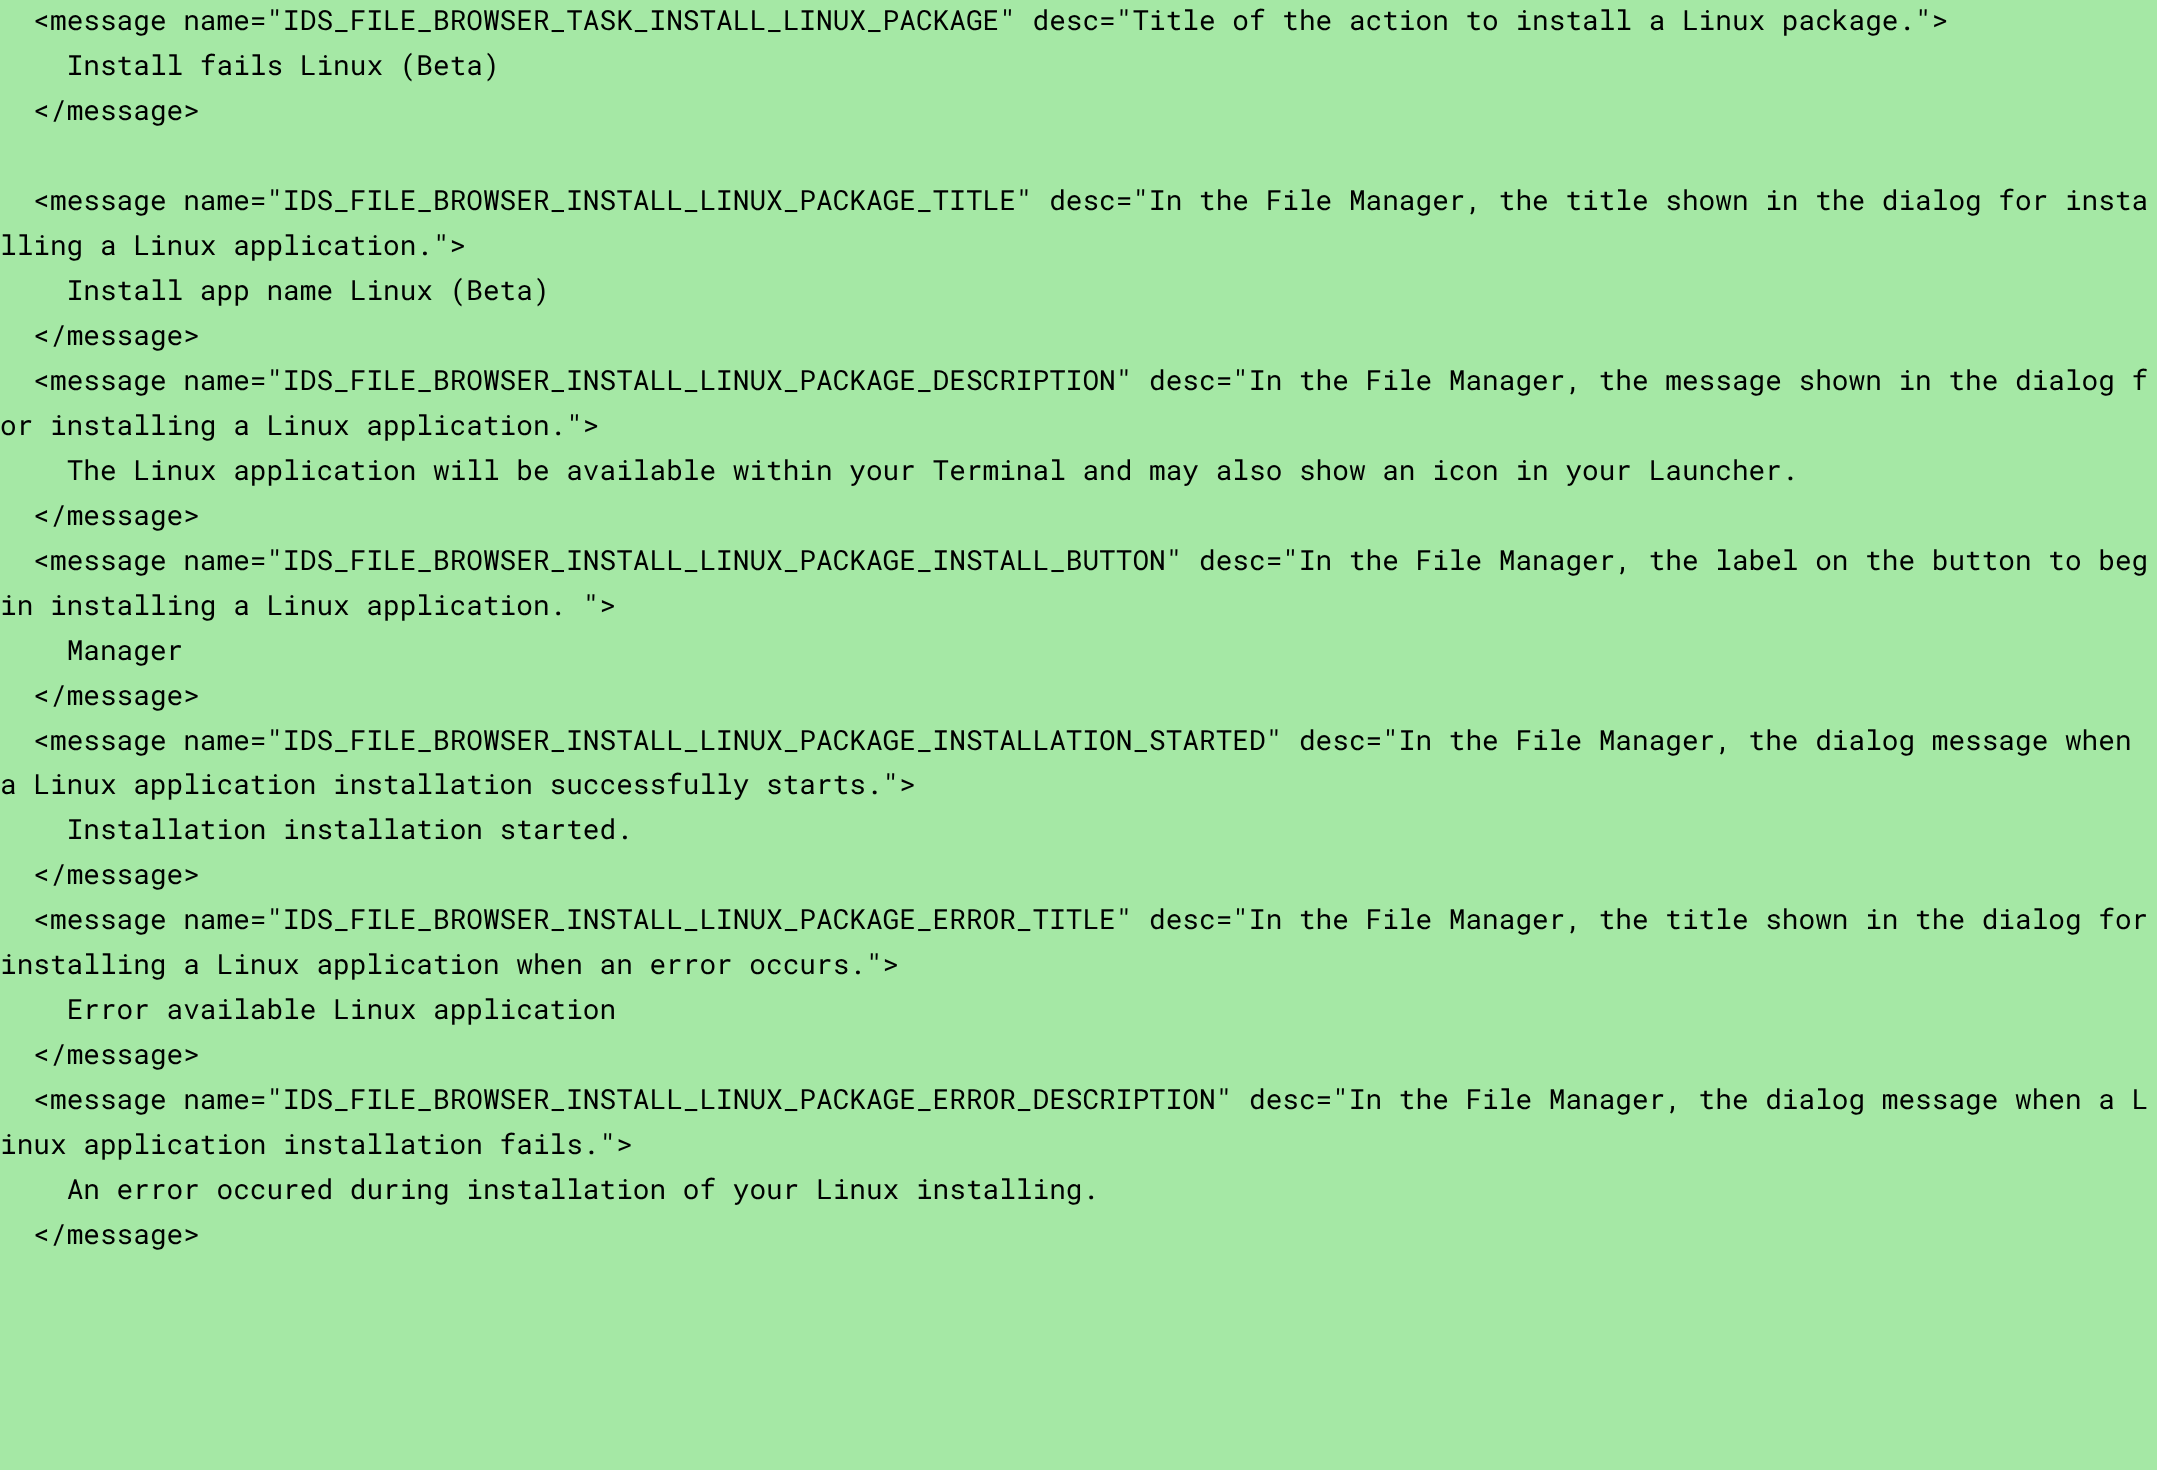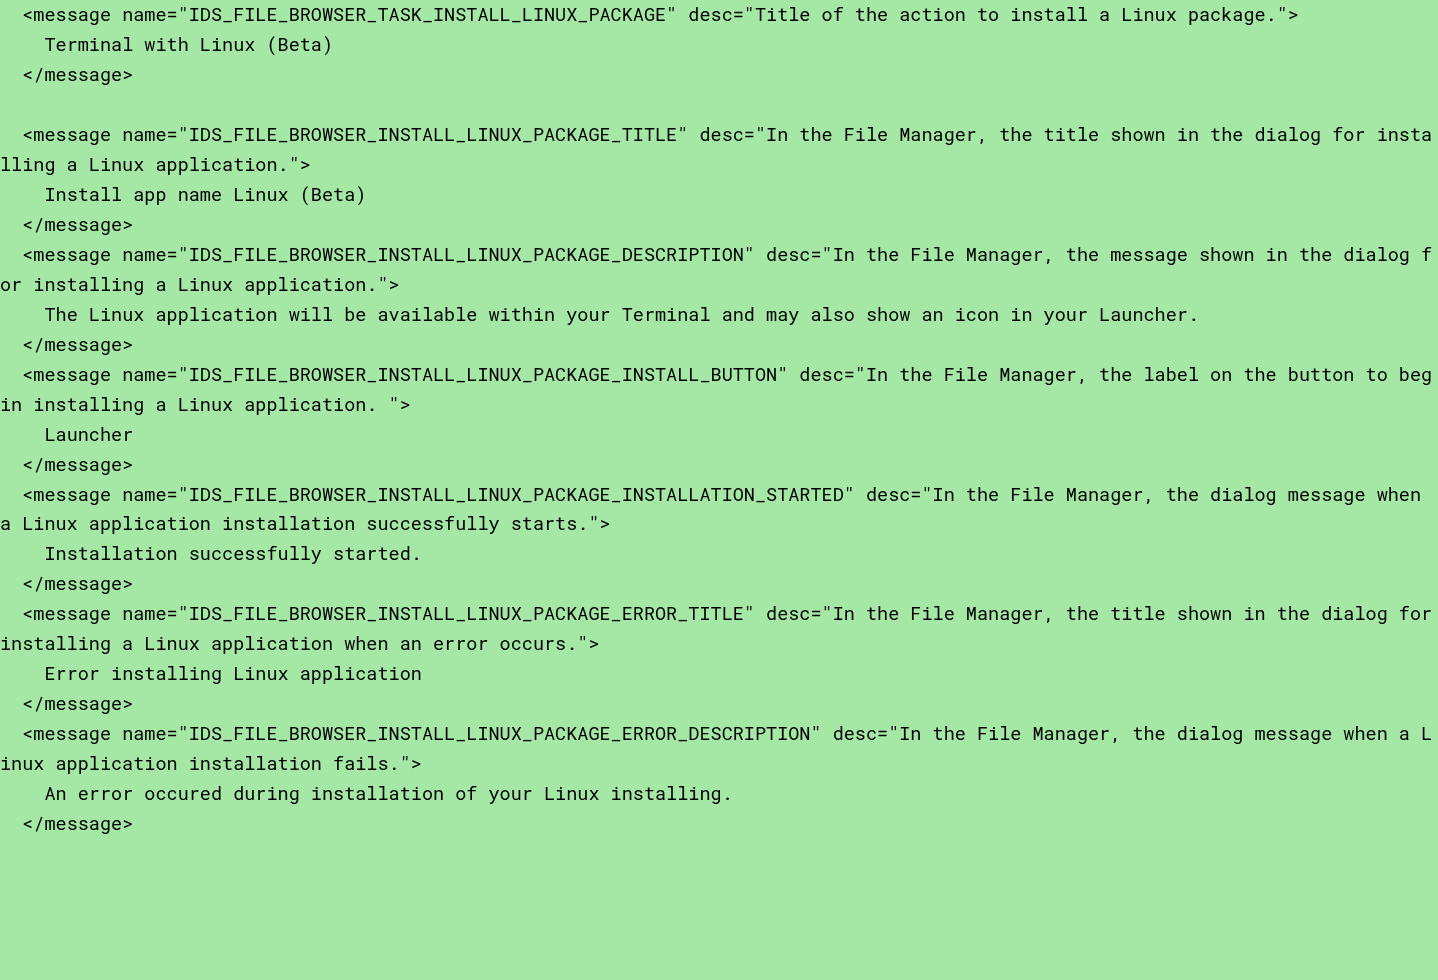--- a/index.html
+++ b/index.html
@@ -20,33 +20,33 @@
     white-space: pre-wrap;
     word-break: break-all;
     font-family: inherit;
     font-size: inherit;
   }
 </style>
 </head>
 <body>
 
 <pre><span>  &lt;message name="IDS_FILE_BROWSER_TASK_INSTALL_LINUX_PACKAGE" desc="Title of the action to install a Linux package."&gt;</span>
-<span>    Terminal with Linux (Beta)</span>
+<span>    Install fails Linux (Beta)</span>
 <span>  &lt;/message&gt;</span>
 
 <span>  &lt;message name="IDS_FILE_BROWSER_INSTALL_LINUX_PACKAGE_TITLE" desc="In the File Manager, the title shown in the dialog for installing a Linux application."&gt;</span>
 <span>    Install app name Linux (Beta)</span>
 <span>  &lt;/message&gt;</span>
 <span>  &lt;message name="IDS_FILE_BROWSER_INSTALL_LINUX_PACKAGE_DESCRIPTION" desc="In the File Manager, the message shown in the dialog for installing a Linux application."&gt;</span>
 <span>    The Linux application will be available within your Terminal and may also show an icon in your Launcher.</span>
 <span>  &lt;/message&gt;</span>
 <span>  &lt;message name="IDS_FILE_BROWSER_INSTALL_LINUX_PACKAGE_INSTALL_BUTTON" desc="In the File Manager, the label on the button to begin installing a Linux application. "&gt;</span>
-<span>    Launcher</span>
+<span>    Manager</span>
 <span>  &lt;/message&gt;</span>
 <span>  &lt;message name="IDS_FILE_BROWSER_INSTALL_LINUX_PACKAGE_INSTALLATION_STARTED" desc="In the File Manager, the dialog message when a Linux application installation successfully starts."&gt;</span>
-<span>    Installation successfully started.</span>
+<span>    Installation installation started.</span>
 <span>  &lt;/message&gt;</span>
 <span>  &lt;message name="IDS_FILE_BROWSER_INSTALL_LINUX_PACKAGE_ERROR_TITLE" desc="In the File Manager, the title shown in the dialog for installing a Linux application when an error occurs."&gt;</span>
-<span>    Error installing Linux application</span>
+<span>    Error available Linux application</span>
 <span>  &lt;/message&gt;</span>
 <span>  &lt;message name="IDS_FILE_BROWSER_INSTALL_LINUX_PACKAGE_ERROR_DESCRIPTION" desc="In the File Manager, the dialog message when a Linux application installation fails."&gt;</span>
 <span>    An error occured during installation of your Linux installing.</span>
 <span>  &lt;/message&gt;</span></pre>
 
 </body></html>

